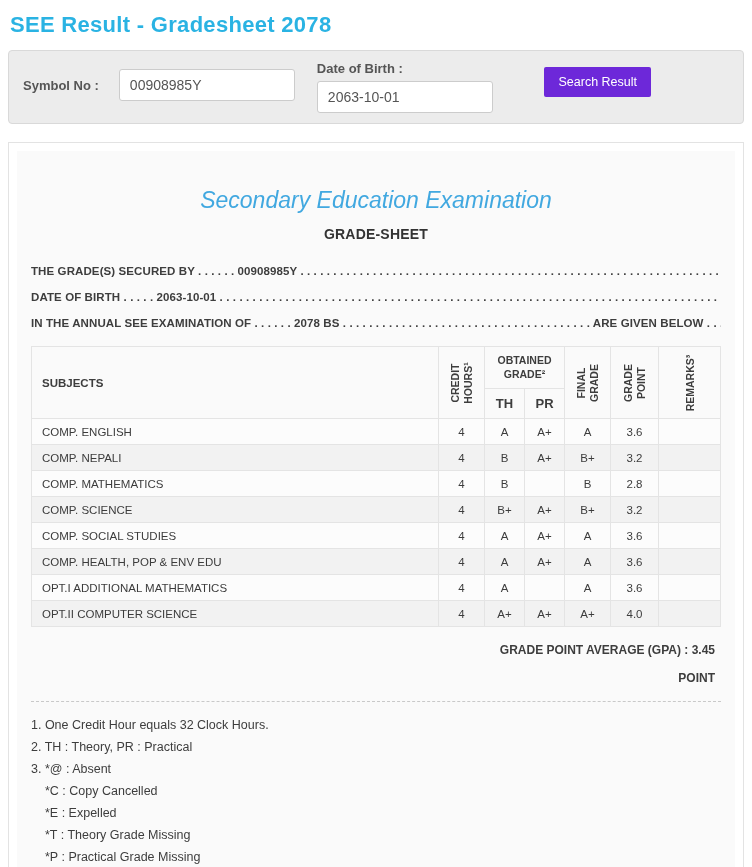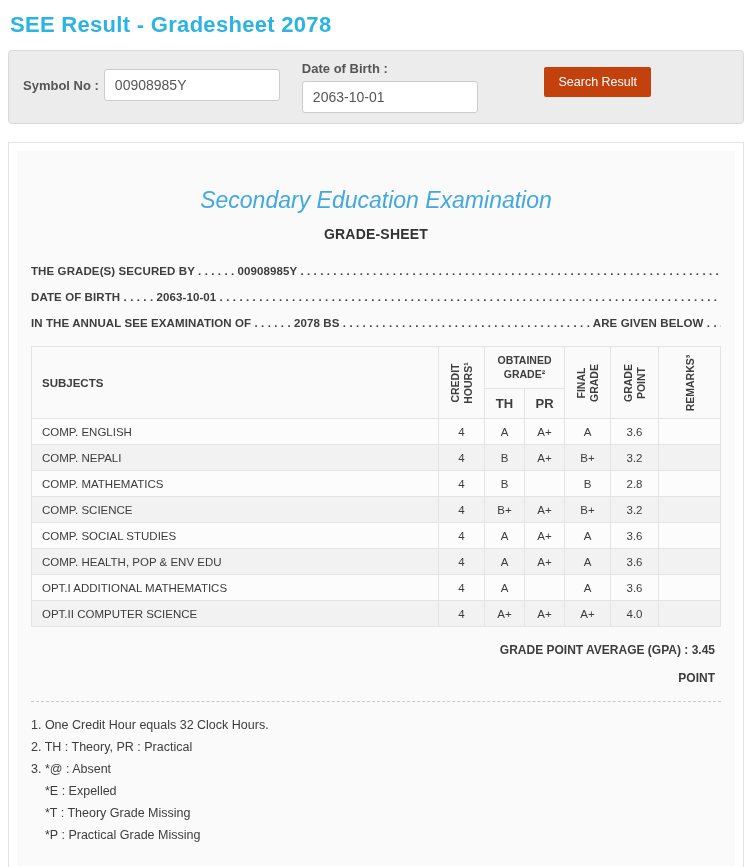--- a/index.html
+++ b/index.html
@@ -23,21 +23,21 @@
     background: #ececec;
     border: 1px solid #d9d9d9;
     border-radius: 4px;
     padding: 8px 14px 10px 14px;
     display: flex;
     align-items: flex-start;
     min-height: 60px;
   }
   .symbol-group { display: flex; align-items: center; margin-top: 10px; }
   .form-label { font-size: 13px; font-weight: 700; color: #555; white-space: nowrap; }
-  .symbol-group .form-label { margin-right: 5px; }
+  .symbol-group .form-label { margin-right: 20px; }
   .text-input {
     width: 176px;
     height: 32px;
     border: 1px solid #cccccc;
     border-radius: 3px;
     background: #ffffff;
     font-family: "Liberation Sans", sans-serif;
     font-size: 14px;
     color: #555;
     padding: 4px 10px;
@@ -174,21 +174,21 @@
 
 <div class="search-panel">
   <div class="symbol-group">
     <span class="form-label">Symbol No :</span>
     <input class="text-input" type="text" value="00908985Y" style="">
   </div>
   <div class="dob-group">
     <span class="form-label">Date of Birth :</span>
     <input class="text-input" type="text" value="2063-10-01" style="">
   </div>
-  <button class="search-button" style="background: #c2410c;">Search Result</button>
+  <button class="search-button" style="background: #6d28d9;">Search Result</button>
 </div>
 
 <div class="outer-panel">
   <div class="inner-panel">
 
     <div class="sheet-title" style="color: rgb(65, 168, 224); font-style: italic;">Secondary Education Examination</div>
     <div class="sheet-subtitle">GRADE-SHEET</div>
 
     <div class="intro-lines">
       <div class="intro-line">THE GRADE(S) SECURED BY . . . . . . 00908985Y . . . . . . . . . . . . . . . . . . . . . . . . . . . . . . . . . . . . . . . . . . . . . . . . . . . . . . . . . . . . . . . . . . . . . . . . . .</div>
@@ -310,19 +310,20 @@
 
     <div class="gpa-block">
       <div class="gpa-line">GRADE POINT AVERAGE (GPA) : 3.45</div>
       <div class="result-line">POINT</div>
     </div>
 
     <div class="footnotes">
       <div class="footnote-item">1. One Credit Hour equals 32 Clock Hours.</div>
       <div class="footnote-item">2. TH : Theory, PR : Practical</div>
       <div class="footnote-item">3. *@ : Absent</div>
+      <div class="footnote-subitem">*C : Copy Cancelled</div>
       <div class="footnote-subitem">*E : Expelled</div>
       <div class="footnote-subitem">*T : Theory Grade Missing</div>
       <div class="footnote-subitem">*P : Practical Grade Missing</div>
     </div>
 
   </div>
 </div>
 
 </body></html>

